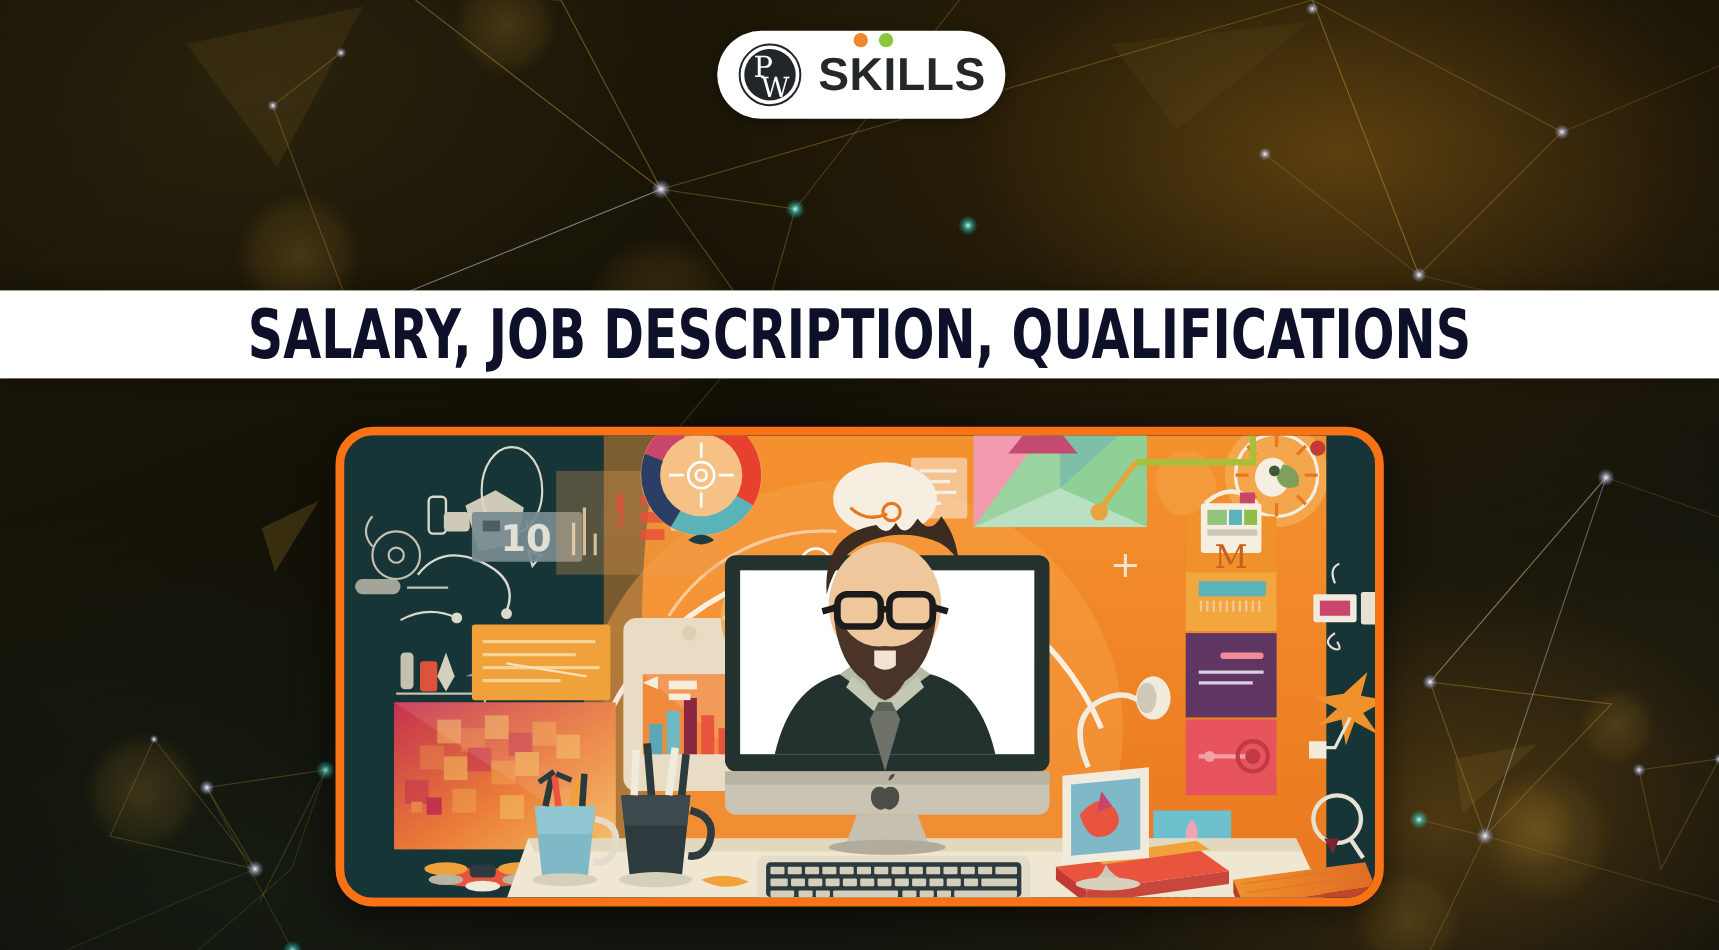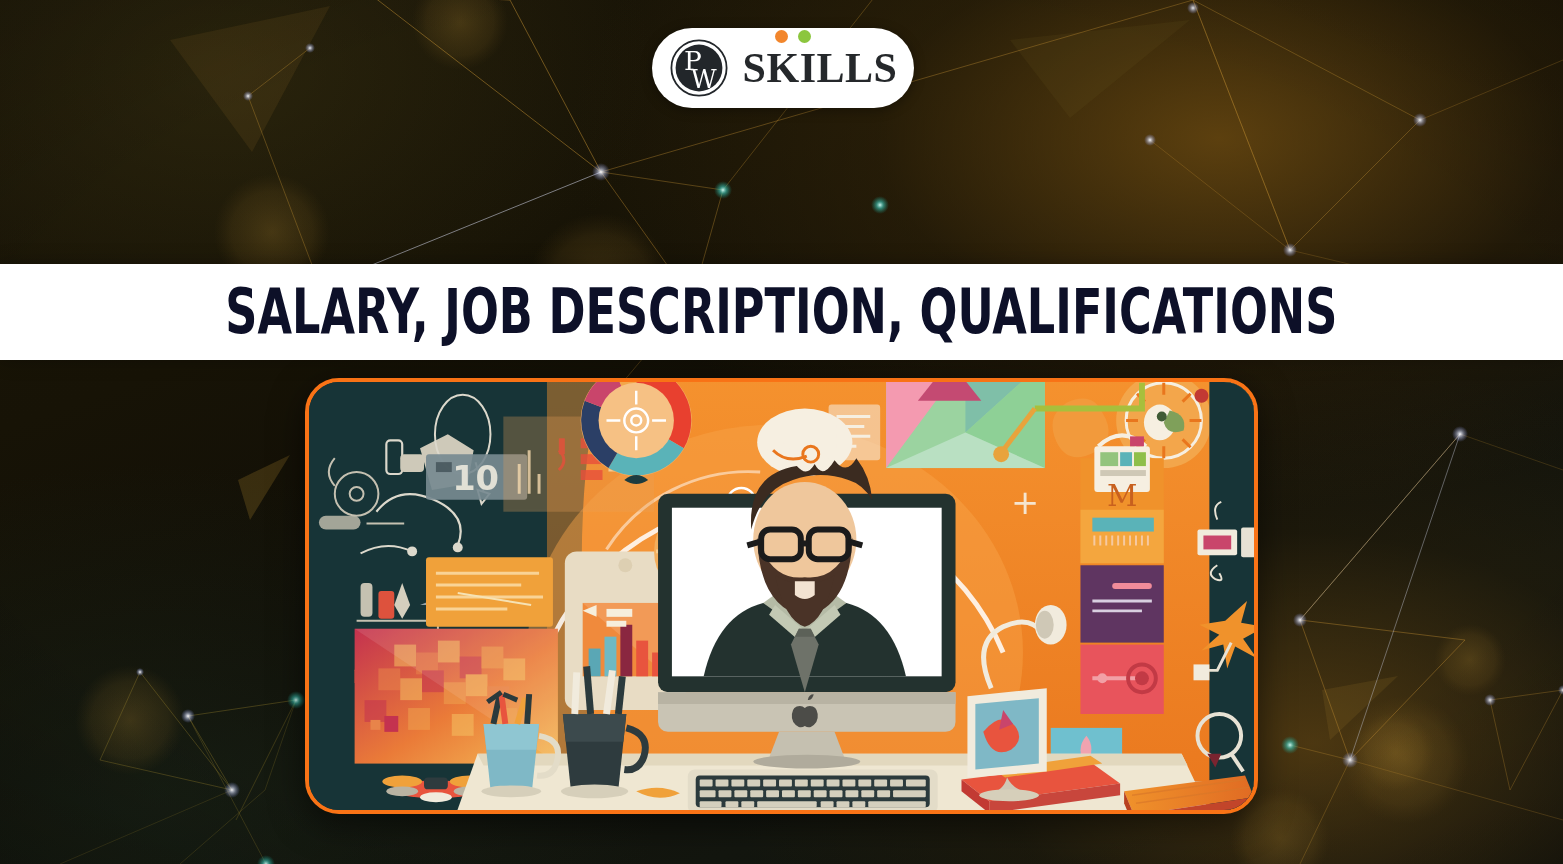--- a/index.html
+++ b/index.html
@@ -42,21 +42,21 @@
     background:#ffffff;
     border-radius:40px;
     display:flex; align-items:center; justify-content:center;
     gap:14px;
     box-shadow:0 2px 12px rgba(0,0,0,.35);
     z-index:6;
   }
   .pw-mark{ width:60px; height:60px; flex:none; }
   .skills-wrap{ position:relative; display:flex; align-items:flex-end; }
   .skills-text{
-    font-family:Liberation Serif, serif;
+    font-family:Liberation Sans, sans-serif;
     font-weight:bold;
     font-size:42px;
     letter-spacing:.5px;
     color:#25282b;
     line-height:1;
   }
   .dot{ position:absolute; width:13px; height:13px; border-radius:50%; top:-17px; }
   .dot-orange{ background:#f2862c; left:32px; }
   .dot-green{  background:#8cc63e; left:55px; }
 
@@ -76,44 +76,44 @@
     color:#efd60f;
     transform:scaleX(.80);
     transform-origin:center;
     text-shadow:0 3px 8px rgba(0,0,0,.55);
     white-space:nowrap;
   }
 
   
   .subtitle-band{
     position:absolute; left:0; top:264px;
-    width:100%; height:96px;
+    width:100%; height:80px;
     background:#ffffff;
     display:flex; align-items:center; justify-content:center;
     z-index:5;
     box-shadow:0 0 18px rgba(0,0,0,.28);
   }
   .subtitle-text{
     font-family:"DejaVu Sans", sans-serif;
     font-weight:bold;
     font-size:62px;
     line-height:1;
     letter-spacing:0px;
     color:#0d1028;
     transform:scaleX(.72);
     transform-origin:center;
     white-space:nowrap;
   }
 
   
   .illo-card{
     position:absolute;
-    left:305px; top:378px;
+    left:305px; top:388px;
     width:953px; height:436px;
-    border:4px solid #f97316;
+    border:8px solid #f97316;
     border-radius:34px;
     background:#173437;
     overflow:hidden;
     z-index:4;
     box-shadow:0 10px 34px rgba(0,0,0,.55);
   }
   .illo-svg{ display:block; width:100%; height:100%; }
 </style>
 </head>
 <body>

